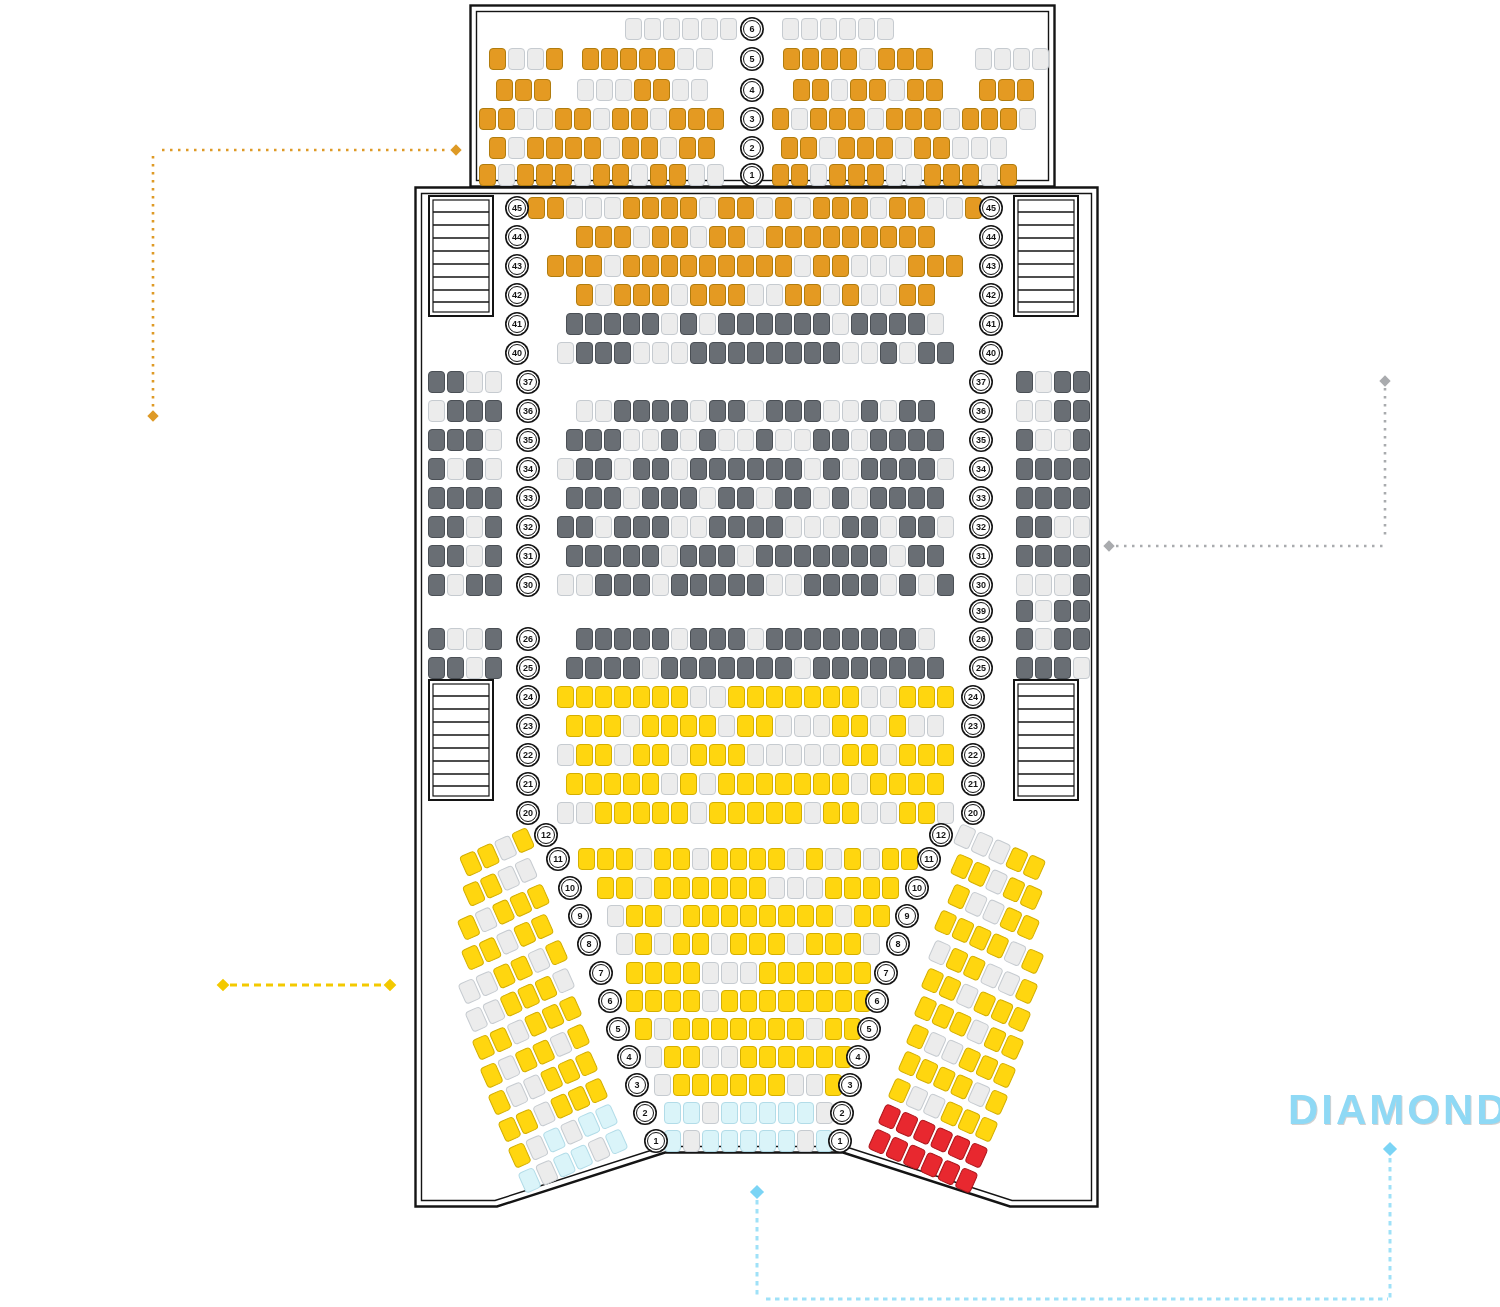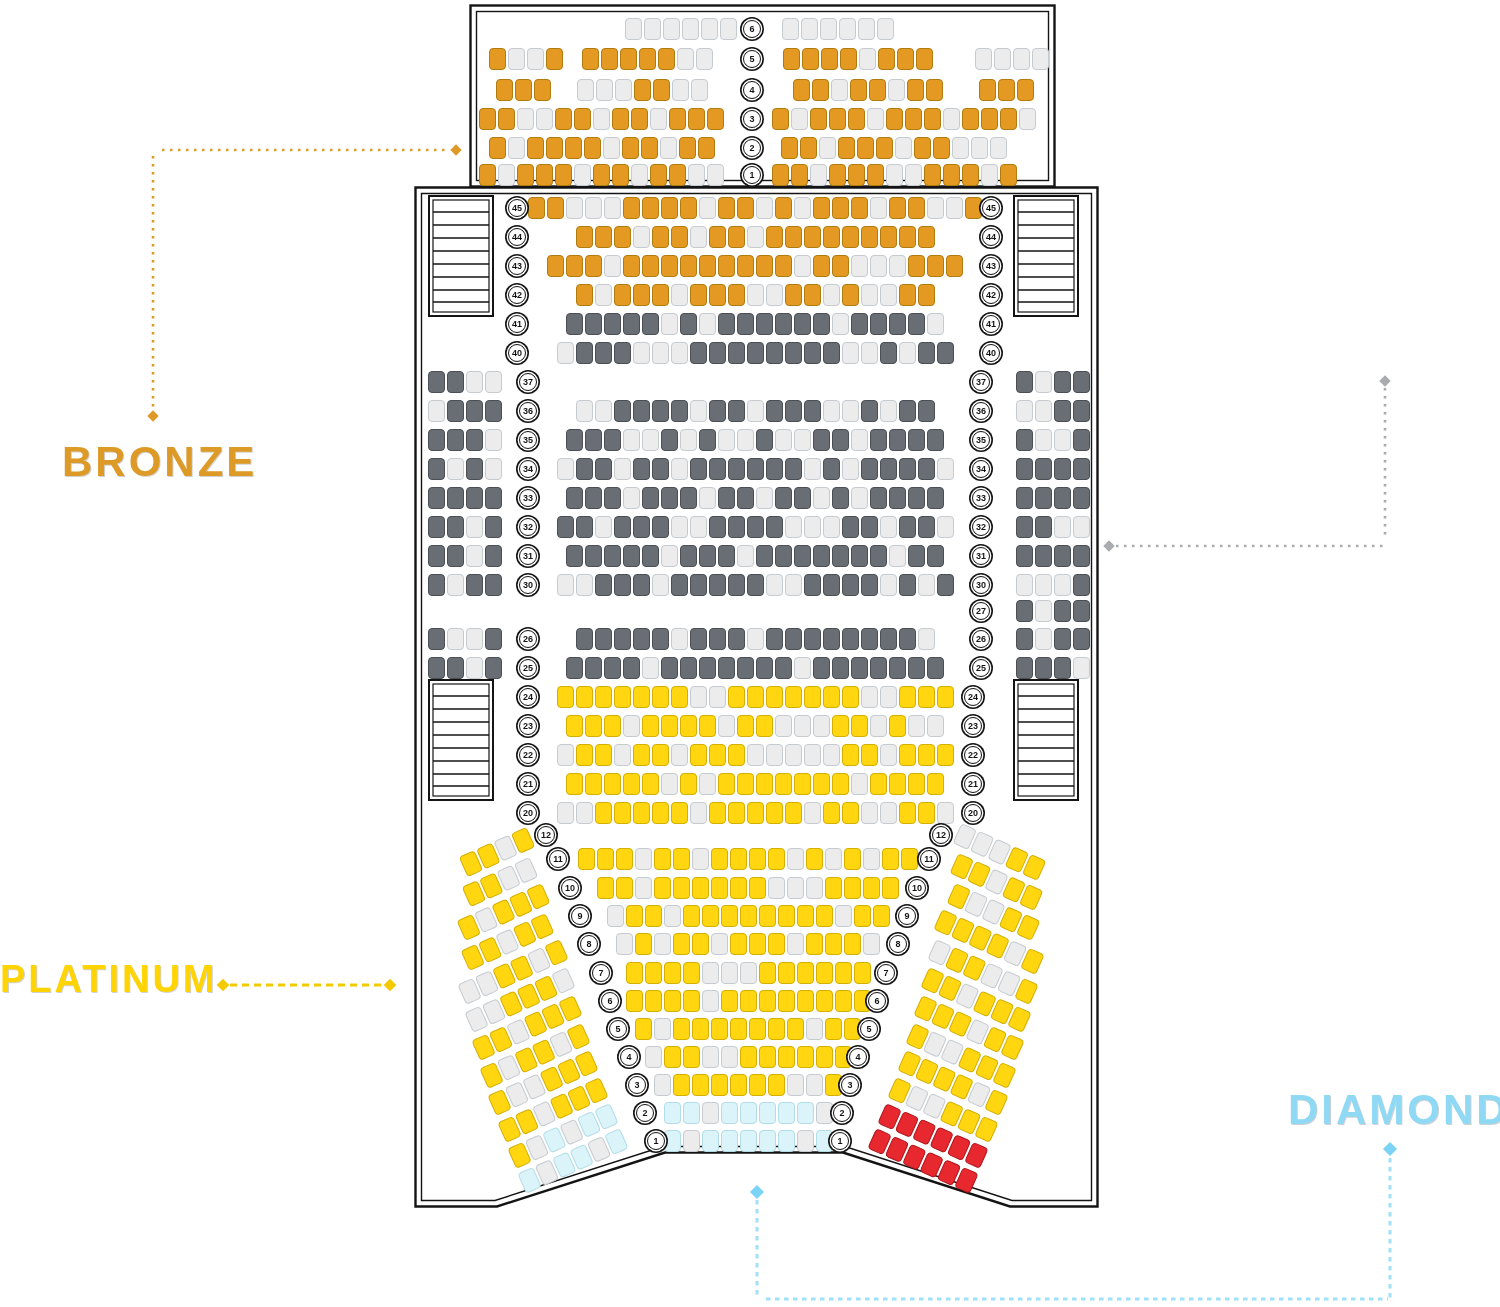--- a/index.html
+++ b/index.html
@@ -88,22 +88,20 @@
 
     <g stroke="#9FE1F8" fill="#7BD4F5">
       <path d="M1390 1158 V1300" fill="none" stroke-width="3" stroke-dasharray="4.5 4.5"></path>
       <path d="M766 1299 H1388" fill="none" stroke-width="3" stroke-dasharray="4.5 4.5"></path>
       <path d="M757 1200 V1299" fill="none" stroke-width="3" stroke-dasharray="4.5 4.5"></path>
       <rect x="-5" y="-5" width="10" height="10" transform="translate(1390 1149) rotate(45)" stroke="none"></rect>
       <rect x="-5" y="-5" width="10" height="10" transform="translate(757 1192) rotate(45)" stroke="none"></rect>
     </g>
   </svg>
 
-  <div class="tier-label" id="label-bronze">BRONZE</div>
-  <div class="tier-label" id="label-platinum">PLATINUM</div>
   <div class="tier-label" id="label-diamond">DIAMOND</div>
 
 <div class="strip" style="left: 625px; top: 18px;">
       <span class="seat W"></span>
       <span class="seat W"></span>
       <span class="seat W"></span>
       <span class="seat W"></span>
       <span class="seat W"></span>
       <span class="seat W"></span>
     </div>
@@ -686,21 +684,21 @@
       <span class="seat G"></span>
     </div>
     <div class="circ" style="left: 528px; top: 585px;">30</div>
     <div class="circ" style="left: 981px; top: 585px;">30</div>
     <div class="strip" style="left: 1016px; top: 600px;">
       <span class="seat G"></span>
       <span class="seat W"></span>
       <span class="seat G"></span>
       <span class="seat G"></span>
     </div>
-    <div class="circ" style="left: 981px; top: 611px;">27</div>
+    <div class="circ" style="left: 981px; top: 611px;">39</div>
     <div class="strip" style="left: 575.5px; top: 628px;">
       <span class="seat G"></span>
       <span class="seat G"></span>
       <span class="seat G"></span>
       <span class="seat G"></span>
       <span class="seat G"></span>
       <span class="seat W"></span>
       <span class="seat G"></span>
       <span class="seat G"></span>
       <span class="seat G"></span>

